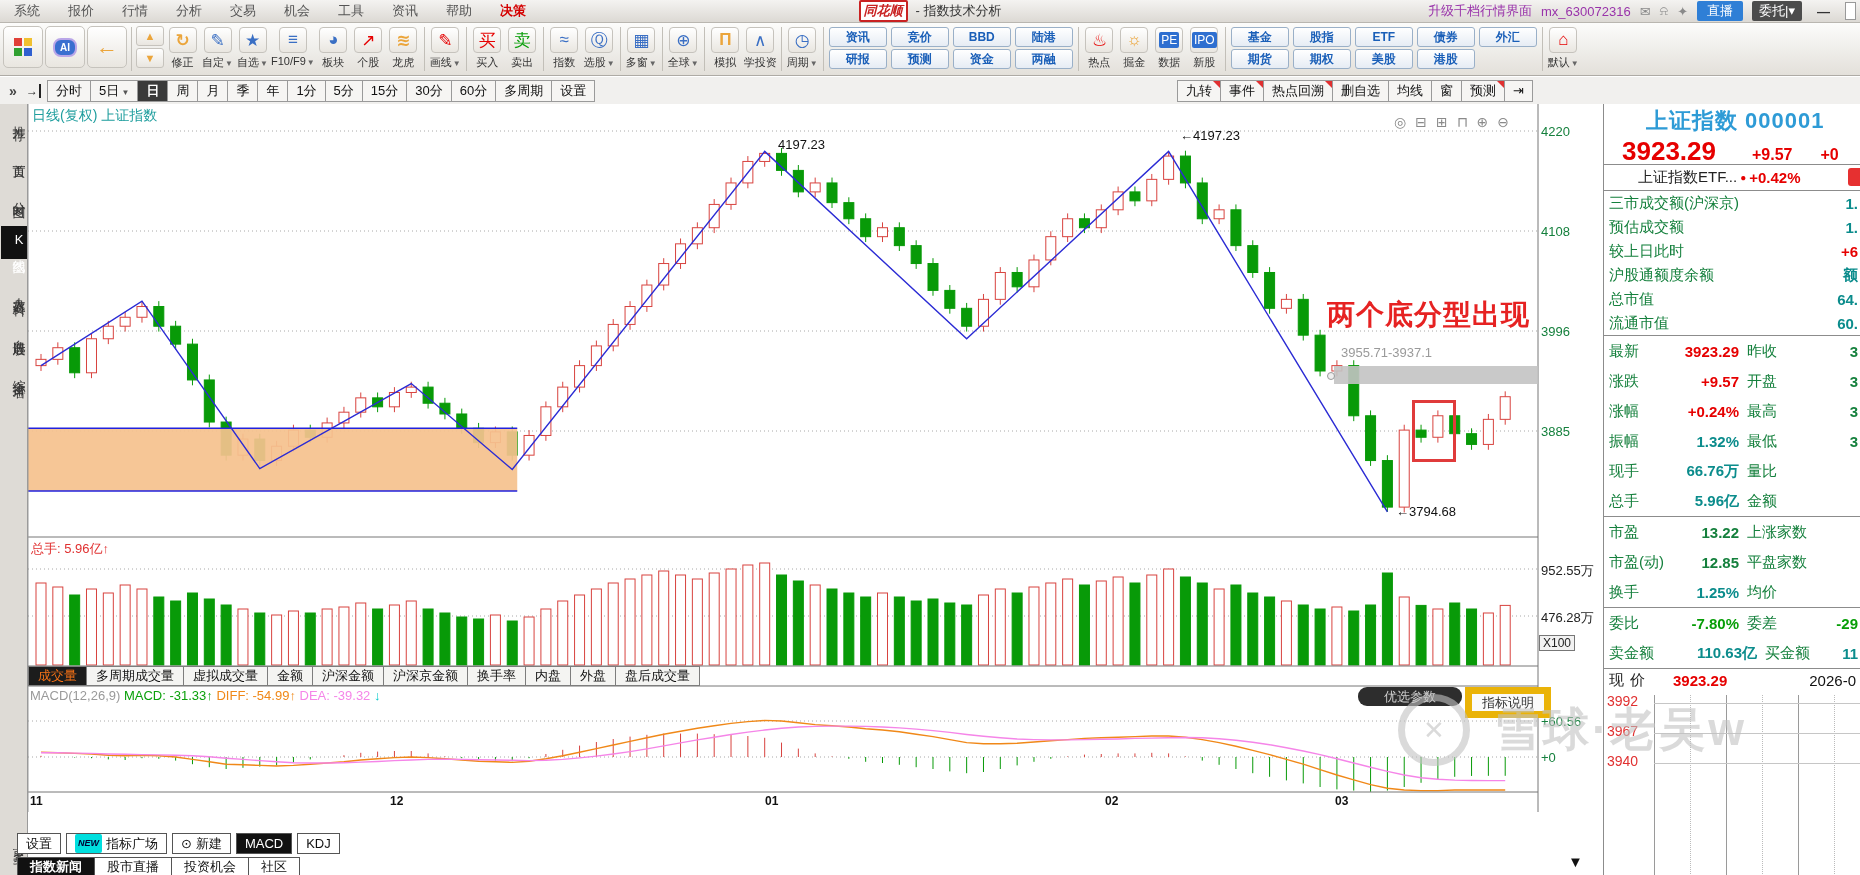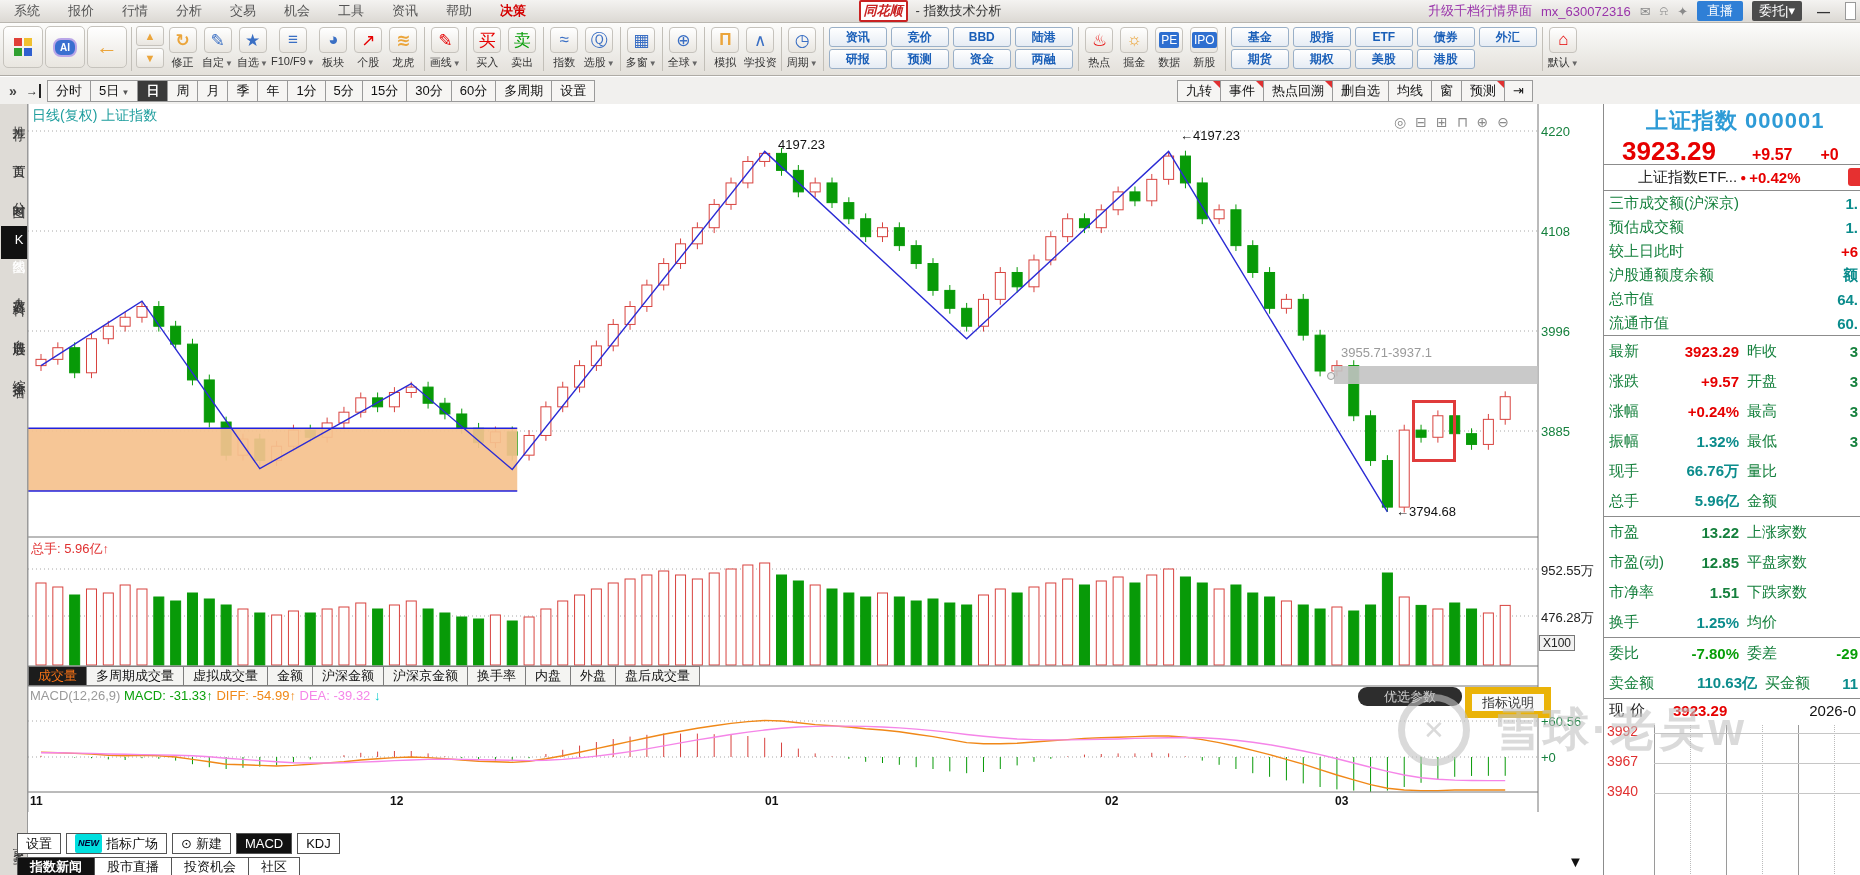--- a/index.html
+++ b/index.html
@@ -832,20 +832,21 @@
       </div>
     <div class="ov" id="macd-row">
       <span style="color:#9a9a9a">MACD(12,26,9)</span>
       <span style="color:#0aa00a">MACD: -31.33↑</span>
       <span style="color:#f08818">DIFF: -54.99↑</span>
       <span style="color:#f585e8">DEA: -39.32</span>
       <span style="color:#00c8c8">↓</span>
     </div>
     <div class="ov" id="param-btn">优选参数</div>
     <div class="ov" id="help-btn">指标说明</div>
+    <div class="ov" id="pattern-text">两个底分型出现</div>
     <div class="ov" id="range-text">3955.71-3937.1</div>
     <div class="ov" id="range-bar"></div>
     <div class="ov" id="range-dot"></div>
     <div class="ov" id="high-box"></div>
     <div class="ov annot" style="left:750px;top:33px">4197.23</div>
     <div class="ov annot" style="left:1152px;top:24px">←4197.23</div>
     <div class="ov annot" style="left:1368px;top:400px">←3794.68</div>
   <div class="ov axlbl" style="left: 1513px; top: 20px;">4220</div>
       <div class="ov axlbl" style="left: 1513px; top: 120px;">4108</div>
       <div class="ov axlbl" style="left: 1513px; top: 220px;">3996</div>
@@ -976,26 +977,20 @@
           <span class="l2 c-black">上涨家数</span>
           <span class="v2 c-red"></span>
         </div>
         <div class="qrow">
           <span class="l1 c-black">市盈(动)</span>
           <span class="v1 c-black">12.85</span>
           <span class="l2 c-black">平盘家数</span>
           <span class="v2 c-black"></span>
         </div>
         <div class="qrow">
-          <span class="l1 c-black">市净率</span>
-          <span class="v1 c-black">1.51</span>
-          <span class="l2 c-black">下跌家数</span>
-          <span class="v2 c-green"></span>
-        </div>
-        <div class="qrow">
           <span class="l1 c-black">换手</span>
           <span class="v1 c-teal">1.25%</span>
           <span class="l2 c-black">均价</span>
           <span class="v2 c-black"></span>
         </div>
       </div>
     <div class="h-line"></div>
     <div id="g4-anchor">
         <div class="qrow">
           <span class="l1 c-black">委比</span>

